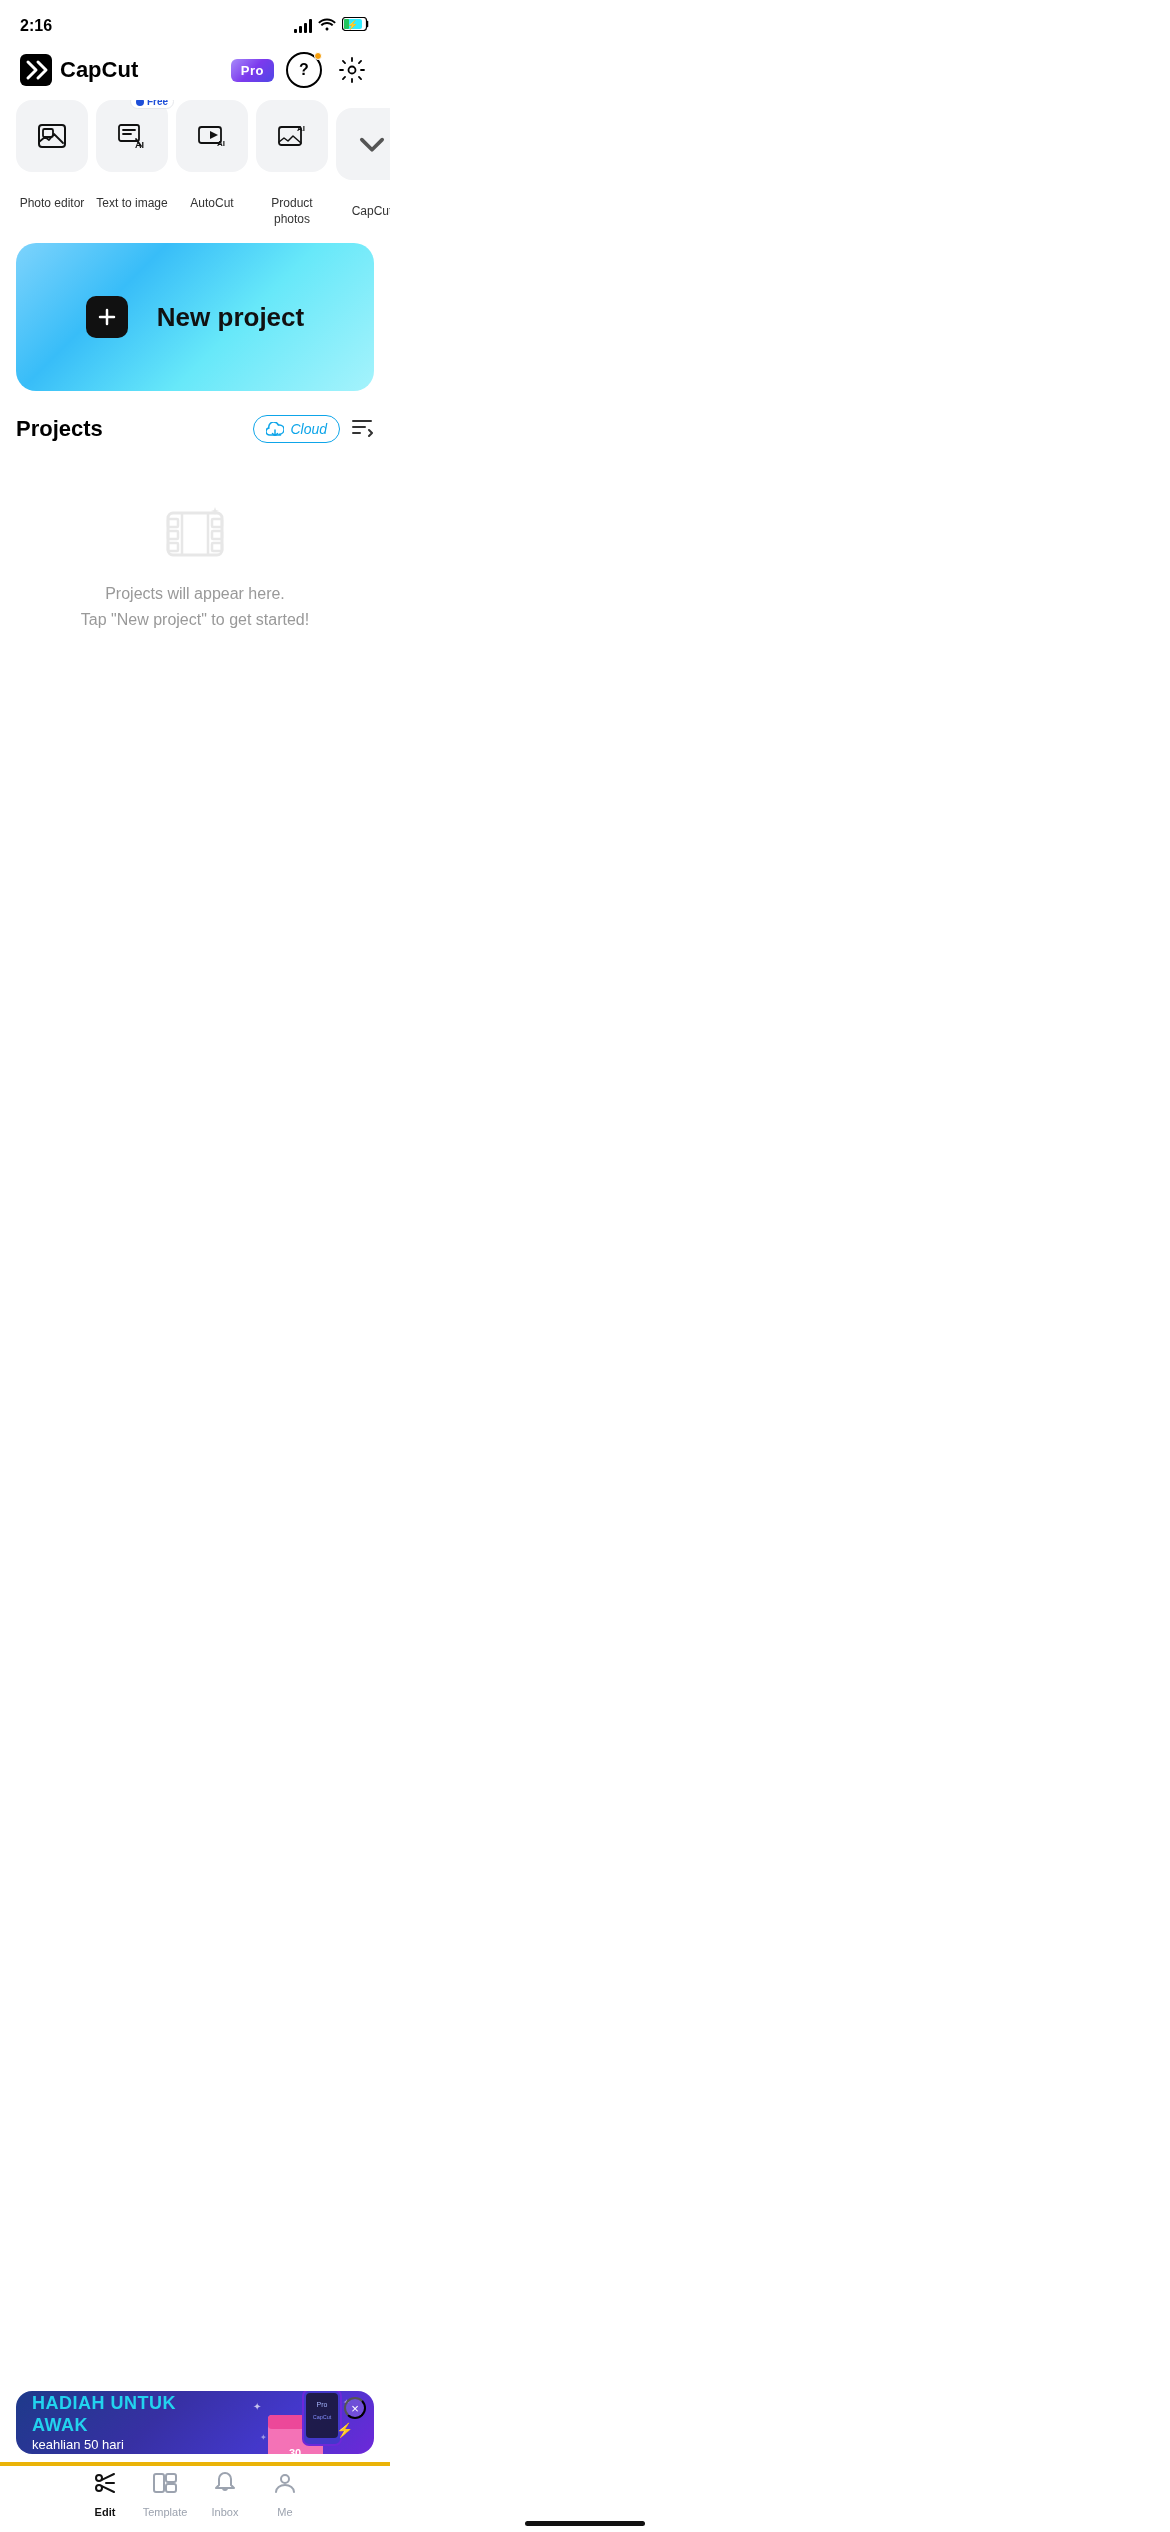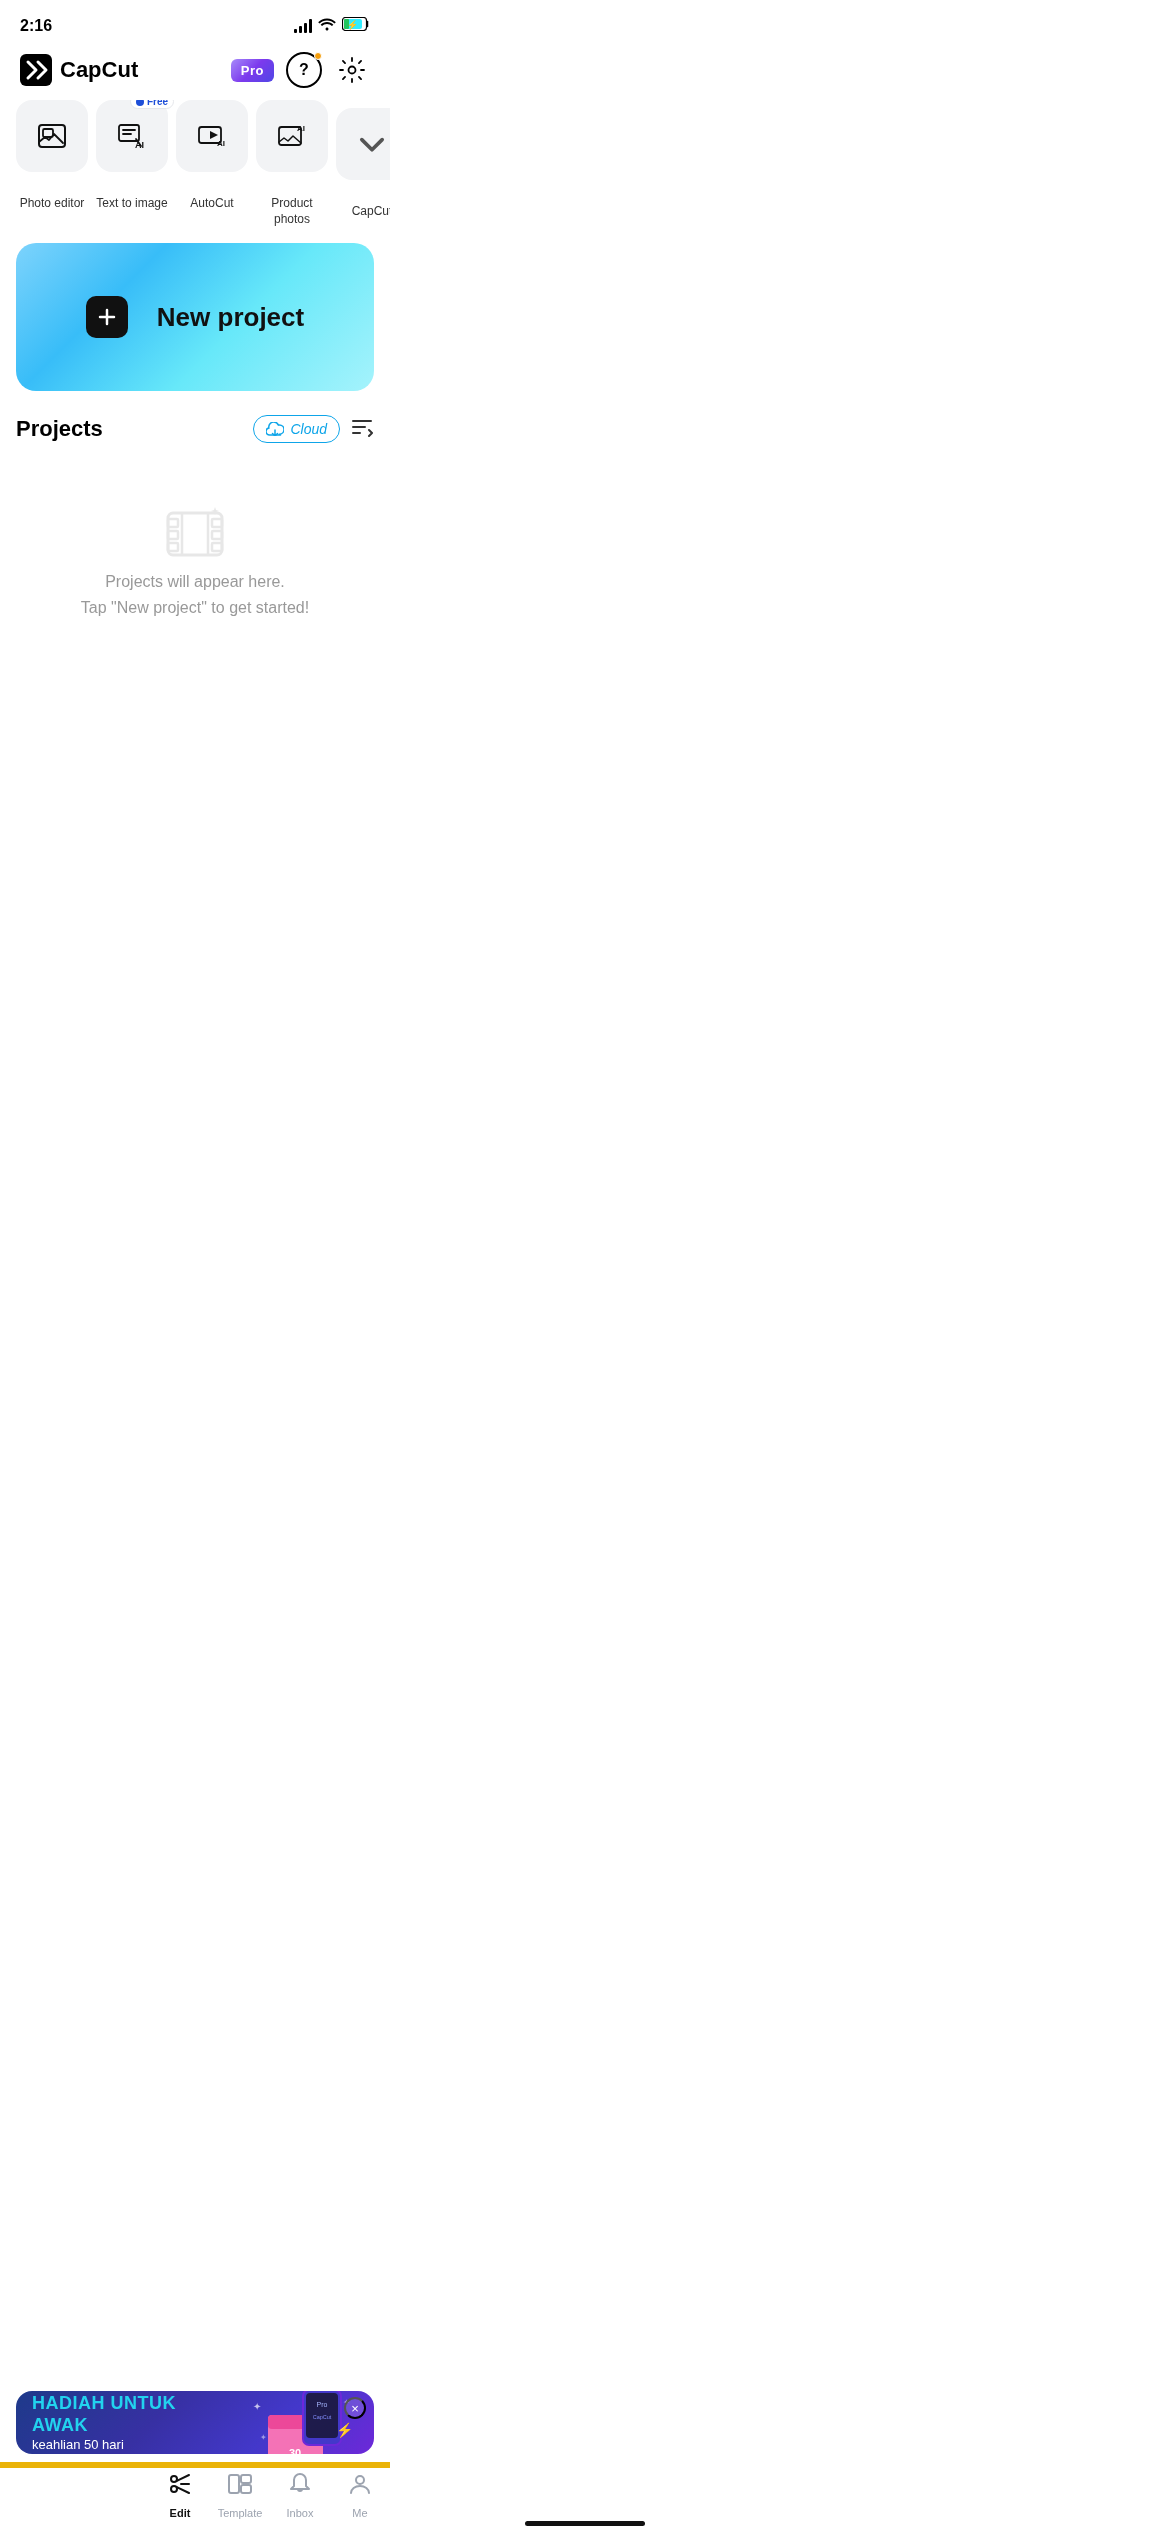--- a/index.html
+++ b/index.html
@@ -246,20 +246,21 @@
       border: none;
       cursor: pointer;
     }
 
     
     .empty-state {
       display: flex;
       flex-direction: column;
       align-items: center;
       padding: 40px 20px;
+      gap: 12px;
     }
     .film-icon {
       width: 70px;
       height: 70px;
       opacity: 0.35;
     }
     .empty-text {
       font-size: 16px;
       color: #999;
       text-align: center;
@@ -325,24 +326,24 @@
     }
 
     
     .bottom-nav {
       position: fixed;
       bottom: 0;
       left: 0;
       width: 390px;
       height: 70px;
       background: #fff;
-      border-top: 6px solid #eab308;
-      display: flex;
-      align-items: center;
-      justify-content: flex-end;
+      border-top: 4px solid #eab308;
+      display: flex;
+      align-items: center;
+      justify-content: center;
       padding-bottom: 10px;
     }
     .nav-item {
       display: flex;
       flex-direction: column;
       align-items: center;
       gap: 4px;
       cursor: pointer;
       min-width: 60px;
     }

